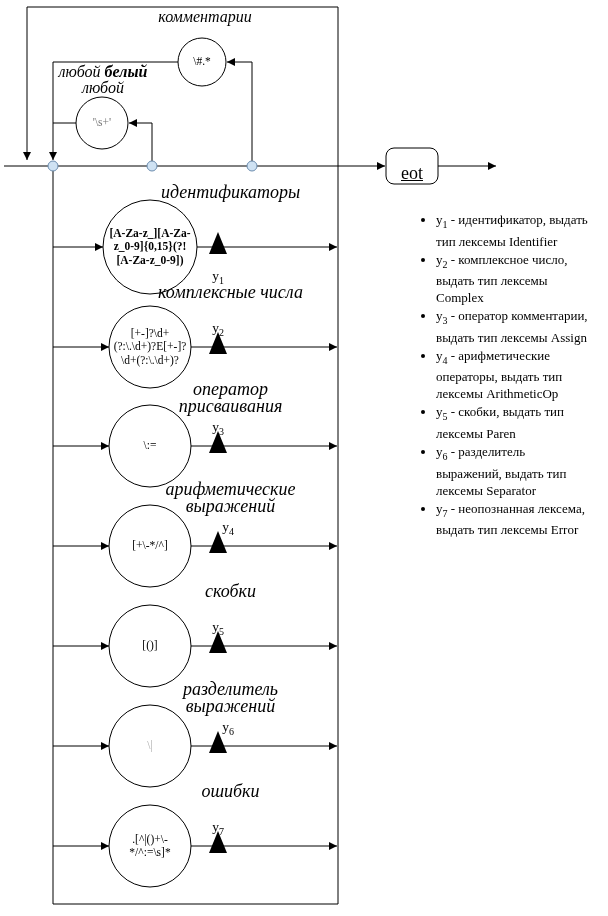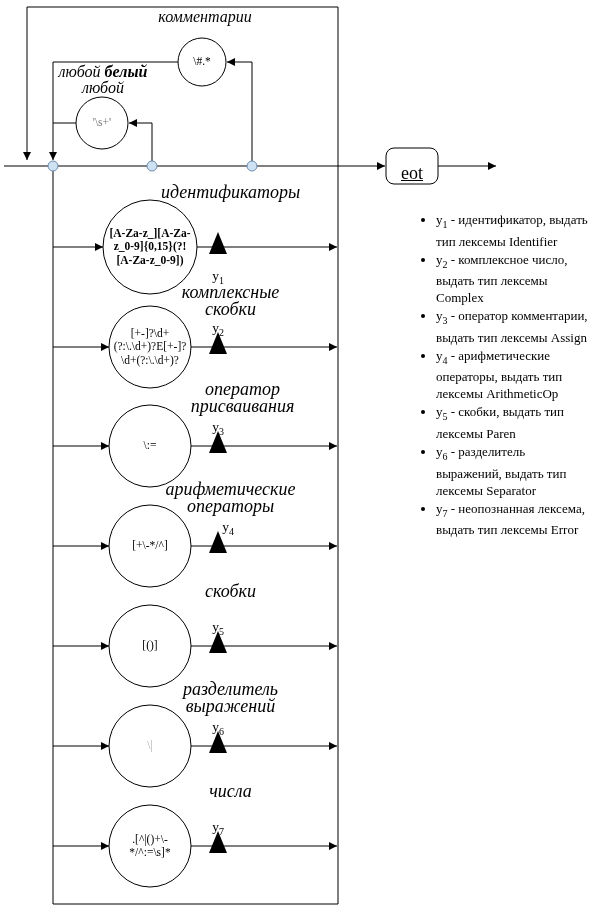--- a/index.html
+++ b/index.html
@@ -110,41 +110,41 @@
 <div class="ov eotlab" style="left:386px;top:148px;width:52px;height:36px;">
   <span>eot</span>
 </div>
 
 <div id="branch-texts">
     <div class="ov btitle" style="left: 158px; width: 145px; top: 184px;">идентификаторы</div>
     <div class="ov cregex" style="left: 98px; top: 200px; width: 104px; height: 94px; font-weight: bold;">[A-Za-z_][A-Za-
 z_0-9]{0,15}(?!
 [A-Za-z_0-9])</div>
     <div class="ov ylab" style="left: 202px; top: 220px; width: 32px; margin-top: 48px;"><span>y</span><sub>1</sub></div>
-    <div class="ov btitle" style="left: 158px; width: 145px; top: 284px;">комплексные скобки</div>
+    <div class="ov btitle" style="left: 158px; width: 145px; top: 284px;">комплексные числа</div>
     <div class="ov cregex" style="left: 104px; top: 306px; width: 92px; height: 82px;">[+-]?\d+
 (?:\.\d+)?E[+-]?
 \d+(?:\.\d+)?</div>
     <div class="ov ylab" style="left: 202px; top: 320px; width: 32px;"><span>y</span><sub>2</sub></div>
-    <div class="ov btitle" style="left: 170px; width: 145px; top: 381px;">оператор
+    <div class="ov btitle" style="left: 158px; width: 145px; top: 381px;">оператор
 присваивания</div>
     <div class="ov cregex" style="left: 104px; top: 405px; width: 92px; height: 82px;">\:=</div>
     <div class="ov ylab" style="left: 202px; top: 419px; width: 32px;"><span>y</span><sub>3</sub></div>
     <div class="ov btitle" style="left: 158px; width: 145px; top: 481px;">арифметические
-операторы</div>
+выражений</div>
     <div class="ov cregex" style="left: 104px; top: 505px; width: 92px; height: 82px;">[+\-*/^]</div>
     <div class="ov ylab" style="left: 202px; top: 519px; width: 32px; text-align: right;"><span>y</span><sub>4</sub></div>
     <div class="ov btitle" style="left: 158px; width: 145px; top: 583px;">скобки</div>
     <div class="ov cregex" style="left: 104px; top: 605px; width: 92px; height: 82px;">[()]</div>
     <div class="ov ylab" style="left: 202px; top: 619px; width: 32px;"><span>y</span><sub>5</sub></div>
     <div class="ov btitle" style="left: 158px; width: 145px; top: 681px;">разделитель
 выражений</div>
     <div class="ov cregex muted" style="left: 104px; top: 705px; width: 92px; height: 82px;">\|</div>
-    <div class="ov ylab" style="left: 202px; top: 719px; width: 32px;"><span>y</span><sub>6</sub></div>
-    <div class="ov btitle" style="left: 158px; width: 145px; top: 783px;">числа</div>
+    <div class="ov ylab" style="left: 202px; top: 719px; width: 32px; text-align: right;"><span>y</span><sub>6</sub></div>
+    <div class="ov btitle" style="left: 158px; width: 145px; top: 783px;">ошибки</div>
     <div class="ov cregex" style="left: 104px; top: 805px; width: 92px; height: 82px;">.[^|()+\-
 */^:=\s]*</div>
     <div class="ov ylab" style="left: 202px; top: 819px; width: 32px;"><span>y</span><sub>7</sub></div>
   </div>
 
 <div id="legend">
   <ul id="legend-list">
       <li><span class="yref">y<sub>1</sub></span><span class="ltext"> - идентификатор, выдать
 тип лексемы Identifier</span></li>
       <li><span class="yref">y<sub>2</sub></span><span class="ltext"> - комплексное число,

